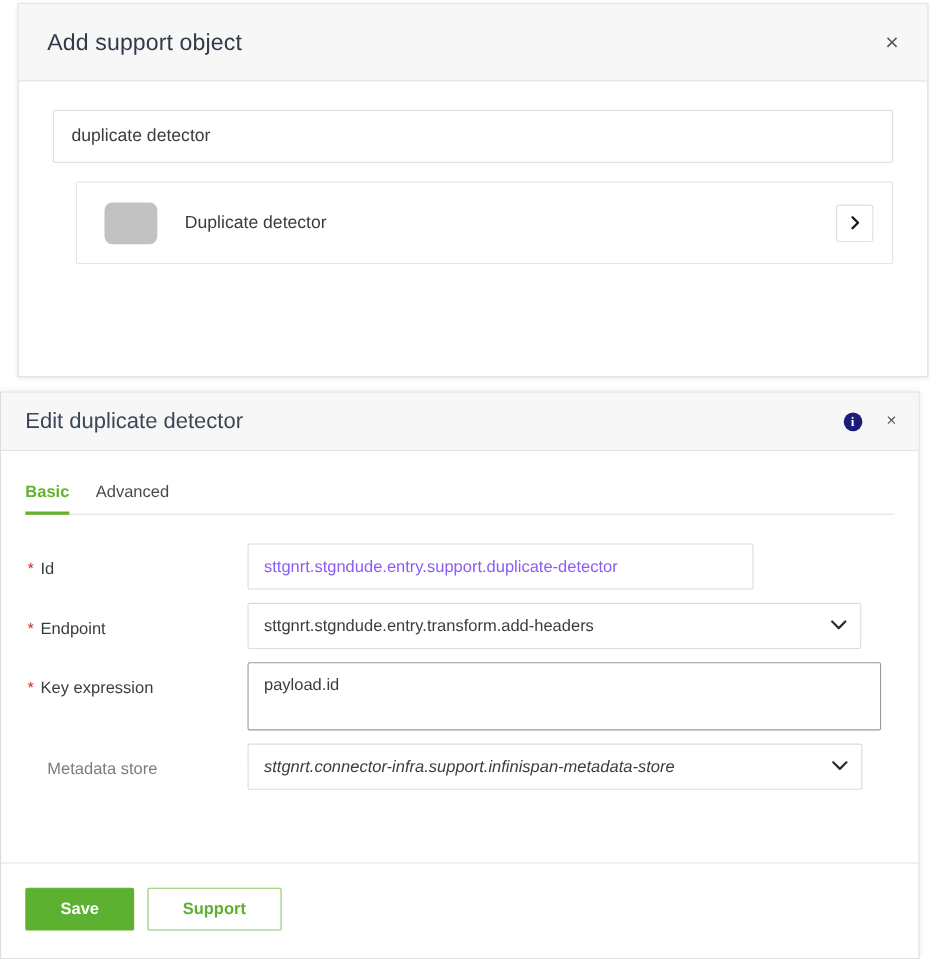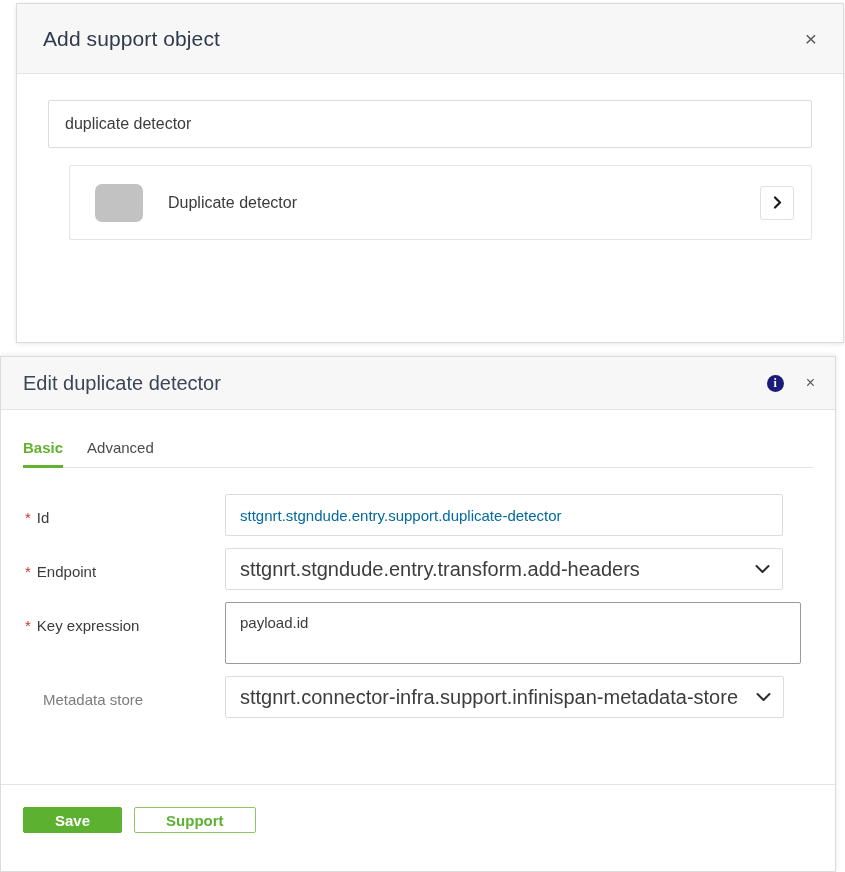--- a/index.html
+++ b/index.html
@@ -247,46 +247,46 @@
   .req-star {
     color: #c8372d;
     margin-right: 6px;
     font-size: 15px;
     line-height: 1;
     padding-top: 1px;
   }
   .field-wrap { flex: 1; }
 
   .text-input {
+    width: 460px;
+    height: 42px;
+    box-sizing: border-box;
+    border: 1px solid #dcdcdc;
+    border-radius: 2px;
+    padding: 0 14px;
+    font-size: 15px;
+    color: #8b5cf6;
+    font-family: "Liberation Sans", sans-serif;
+    outline: none;
+    background: #ffffff;
+  }
+  .select-wrap {
+    position: relative;
     width: 558px;
     height: 42px;
-    box-sizing: border-box;
-    border: 1px solid #dcdcdc;
-    border-radius: 2px;
-    padding: 0 14px;
-    font-size: 15px;
-    color: #0369a1;
-    font-family: "Liberation Sans", sans-serif;
-    outline: none;
-    background: #ffffff;
-  }
-  .select-wrap {
-    position: relative;
-    width: 558px;
-    height: 42px;
-  }
-  .select-wrap.wide { width: 559px; }
+  }
+  .select-wrap.wide { width: 559px; font-style: italic; }
   .select-box {
     width: 100%;
     height: 100%;
     box-sizing: border-box;
     border: 1px solid #dcdcdc;
     border-radius: 2px;
     padding: 0 40px 0 14px;
-    font-size: 20px;
+    font-size: 15px;
     color: #3c3c3c;
     background: #ffffff;
     display: flex;
     align-items: center;
     cursor: pointer;
   }
   .select-caret {
     position: absolute;
     right: 13px;
     top: 50%;
@@ -326,21 +326,21 @@
     align-items: flex-start;
     padding: 22px 0 0 22px;
     box-sizing: border-box;
   }
   .btn {
     font-family: "Liberation Sans", sans-serif;
     font-size: 15px;
     font-weight: bold;
     border-radius: 2px;
     cursor: pointer;
-    height: 26px;
+    height: 39px;
     padding: 0 31px;
     box-sizing: border-box;
     outline: none;
     text-align: right;
   }
   .btn-save {
     background: #5cb130;
     border: 1px solid #5cb130;
     color: #ffffff;
     min-width: 64px;

